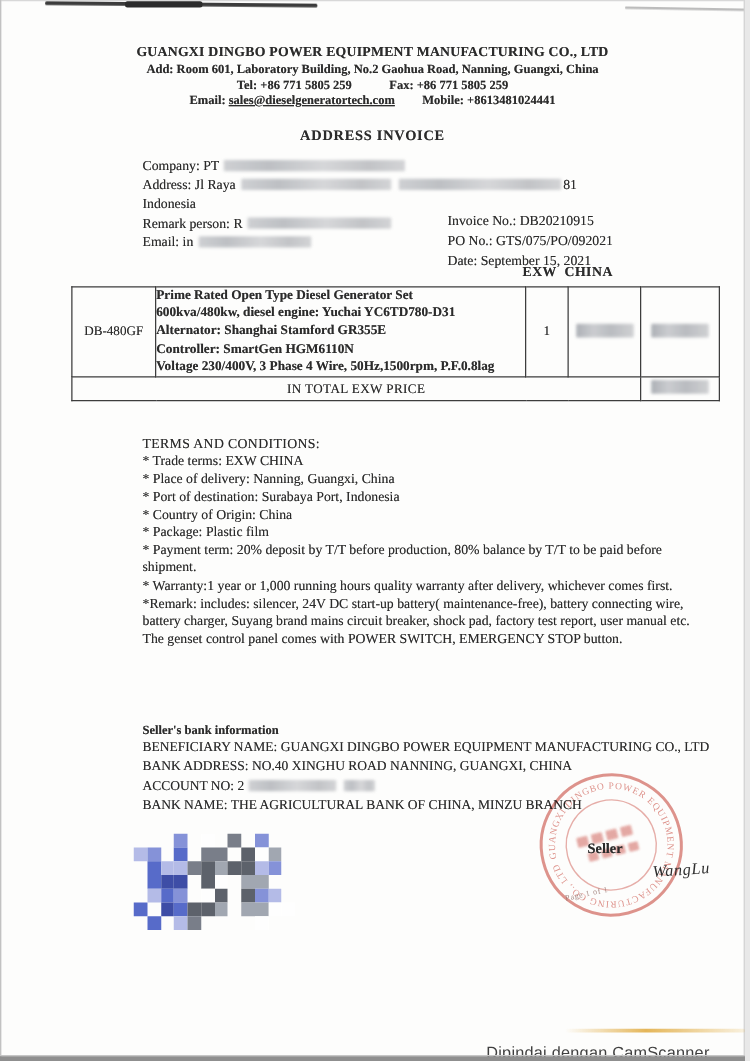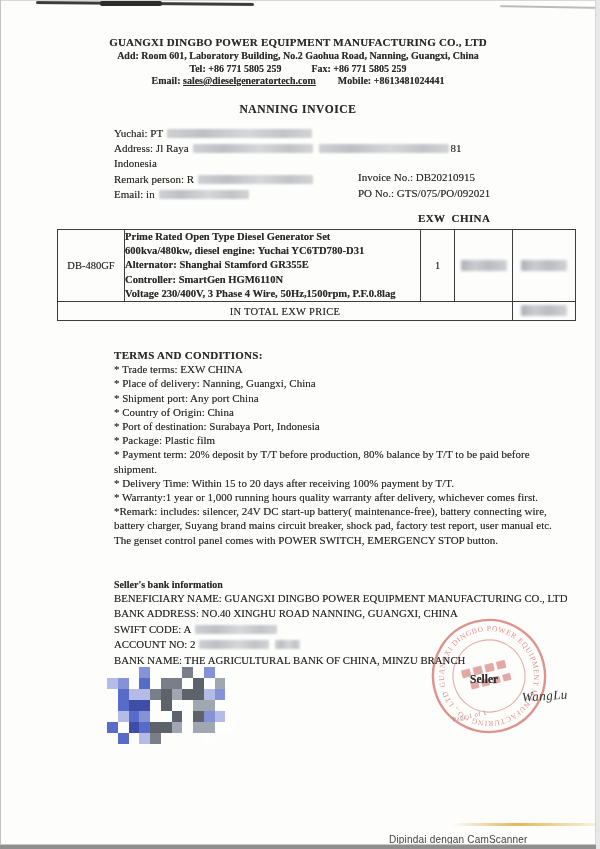--- a/index.html
+++ b/index.html
@@ -44,38 +44,38 @@
   table.goods td,table.goods th{border:1px solid #3d3d3d;padding:0;font-weight:normal;}
   th.h{font-size:10.5px;height:30px;text-align:center;vertical-align:middle;line-height:12px;}
   td.model{font-size:10.5px;font-weight:bold;text-align:center;vertical-align:middle;}
   td.desc{vertical-align:top;padding:3px 2px 2px 5px;}
   td.desc div{font-size:10.6px;font-weight:bold;line-height:14.2px;white-space:nowrap;}
   td.qty{font-size:10.5px;text-align:center;vertical-align:middle;}
   td.pricecell{text-align:center;vertical-align:middle;}
   td.totalrow{font-size:10.5px;font-weight:bold;text-align:center;height:16px;letter-spacing:.3px;}
   
   .terms{position:absolute;left:114px;top:348px;width:452px;font-size:11px;line-height:14.2px;}
-  .terms .thead{font-weight:bold;letter-spacing:.3px;}
+  .terms .thead{font-weight:normal;letter-spacing:.3px;}
   .terms p{margin:0;}
   
   .bank{position:absolute;left:114px;top:578px;width:470px;font-size:10.8px;line-height:15.4px;}
   .bank .bhead{font-weight:bold;font-size:10px;line-height:13px;}
   
   .mosaic{position:absolute;left:107px;top:667px;width:140px;height:77px;display:grid;
     grid-template-columns:repeat(13,1fr);grid-auto-rows:1fr;filter:blur(.5px);opacity:.92;}
   .red-stamp{position:absolute;left:427px;top:614px;width:124px;height:124px;transform:rotate(-14deg);
     mix-blend-mode:multiply;opacity:.8;}
   .seller-label{position:absolute;left:470px;top:673px;font-weight:bold;font-size:11.5px;z-index:3;}
   .signature{position:absolute;left:522px;top:688px;font-style:italic;font-size:13px;color:#2f2f2f;
     transform:rotate(-4deg);letter-spacing:.5px;z-index:3;}
   .page-of{position:absolute;left:452px;top:712px;font-size:6.5px;color:#9c7a74;transform:rotate(-12deg);
     opacity:.85;z-index:3;letter-spacing:.5px;}
   
   .cam-footer{position:absolute;left:389px;top:834px;font-family:"Liberation Sans","DejaVu Sans",sans-serif;
-    font-size:10px;color:#3f3f3f;letter-spacing:.2px;}
+    font-size:13px;color:#3f3f3f;letter-spacing:.2px;}
   .yellow-line{position:absolute;left:452px;top:823px;width:144px;height:3px;border-radius:2px;
     background:linear-gradient(90deg,rgba(228,175,60,0),rgba(224,169,60,.85) 45%,rgba(228,175,60,.15));filter:blur(.4px);}
 </style>
 </head>
 <body>
 
 <div class="page">
 
   <div class="artifact art-top1"></div>
   <div class="artifact art-top2"></div>
@@ -87,33 +87,34 @@
     <div class="co-name">GUANGXI DINGBO POWER EQUIPMENT MANUFACTURING CO., LTD</div>
     <div class="co-line">Add: Room 601, Laboratory Building, No.2 Gaohua Road, Nanning, Guangxi, China</div>
     <div class="co-line">
       <span>Tel: +86 771 5805 259</span><span class="hgap30"></span><span>Fax: +86 771 5805 259</span>
     </div>
     <div class="co-line">
       <span>Email:</span>
       <span class="email-link">sales@dieselgeneratortech.com</span><span class="hgap22"></span><span>Mobile: +8613481024441</span>
     </div>
   </div>
-  <div class="doc-title scan-text">NANNING INVOICE</div>
+  <div class="doc-title scan-text">ADDRESS INVOICE</div>
 
   <div class="buyer scan-text">
-    <div><span>Yuchai: PT</span><span class="redact rw145"></span></div>
+    <div><span>Company: PT</span><span class="redact rw145"></span></div>
     <div><span>Address: Jl Raya</span><span class="redact rw120"></span><span class="redact rw130"></span><span>81</span></div>
     <div>Indonesia</div>
     <div><span>Remark person: R</span><span class="redact rw115"></span></div>
     <div><span>Email: in</span><span class="redact rw90"></span></div>
   </div>
 
   <div class="meta scan-text">
     <div>Invoice No.: DB20210915</div>
     <div>PO No.: GTS/075/PO/092021</div>
+    <div>Date: September 15, 2021</div>
   </div>
   <div class="exw scan-text">EXW  CHINA</div>
 
   <table class="goods scan-text">
     <colgroup>
         <col style="width:67px">
         <col style="width:296px">
         <col style="width:34px">
         <col style="width:58px">
         <col style="width:63px">
@@ -136,35 +137,32 @@
       <td class="totalrow" colspan="4">IN TOTAL EXW PRICE</td>
       <td class="pricecell"><span class="redact-price"></span></td>
     </tr>
   </tbody>
     </table>
 
   <div class="terms scan-text">
     <div class="thead">TERMS AND CONDITIONS:</div>
     <p>* Trade terms: EXW CHINA</p>
     <p>* Place of delivery: Nanning, Guangxi, China</p>
-    <p>* Shipment port: Any port China</p>
+    <p>* Port of destination: Surabaya Port, Indonesia</p>
     <p>* Country of Origin: China</p>
-    <p>* Port of destination: Surabaya Port, Indonesia</p>
     <p>* Package: Plastic film</p>
     <p>* Payment term: 20% deposit by T/T before production, 80% balance by T/T to be paid before shipment.</p>
-    <p>* Delivery Time: Within 15 to 20 days after receiving 100% payment by T/T.</p>
     <p>* Warranty:1 year or 1,000 running hours quality warranty after delivery, whichever comes first.</p>
     <p>*Remark: includes: silencer, 24V DC start-up battery( maintenance-free), battery connecting wire, battery charger, Suyang brand mains circuit breaker, shock pad, factory test report, user manual etc. The genset control panel comes with POWER SWITCH, EMERGENCY STOP button.</p>
   </div>
 
   <div class="bank scan-text">
     <div class="bhead">Seller's bank information</div>
     <div>BENEFICIARY NAME: GUANGXI DINGBO POWER EQUIPMENT MANUFACTURING CO., LTD</div>
     <div>BANK ADDRESS: NO.40 XINGHU ROAD NANNING, GUANGXI, CHINA</div>
-    <div><span>SWIFT CODE: A</span><span class="redact rw82"></span></div>
     <div><span>ACCOUNT NO: 2</span><span class="redact rw70"></span><span class="redact rw25"></span></div>
     <div>BANK NAME: THE AGRICULTURAL BANK OF CHINA, MINZU BRANCH</div>
   </div>
 
   <div class="mosaic">
       <div style="background: transparent;"></div>
       <div style="background: transparent;"></div>
       <div style="background: transparent;"></div>
       <div style="background: rgb(123, 138, 214);"></div>
       <div style="background: transparent;"></div>

